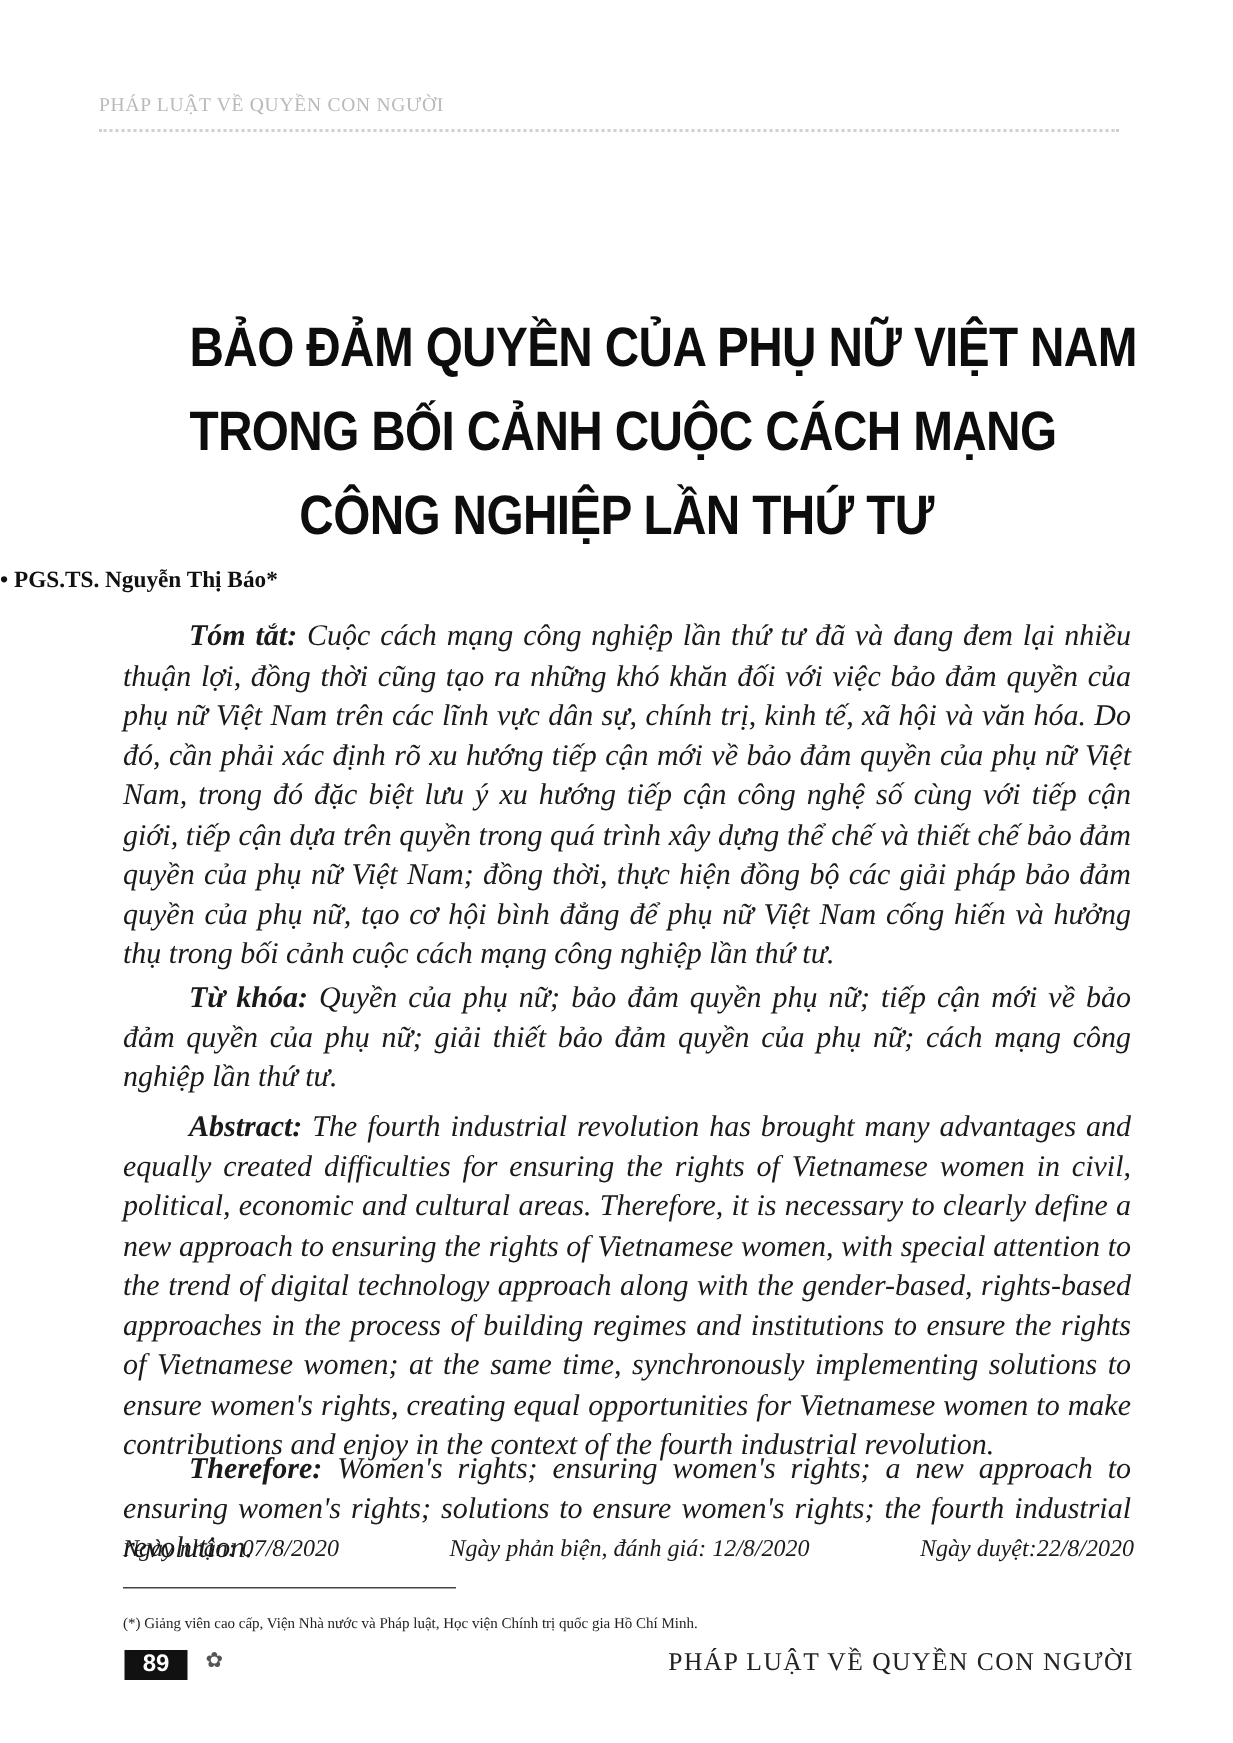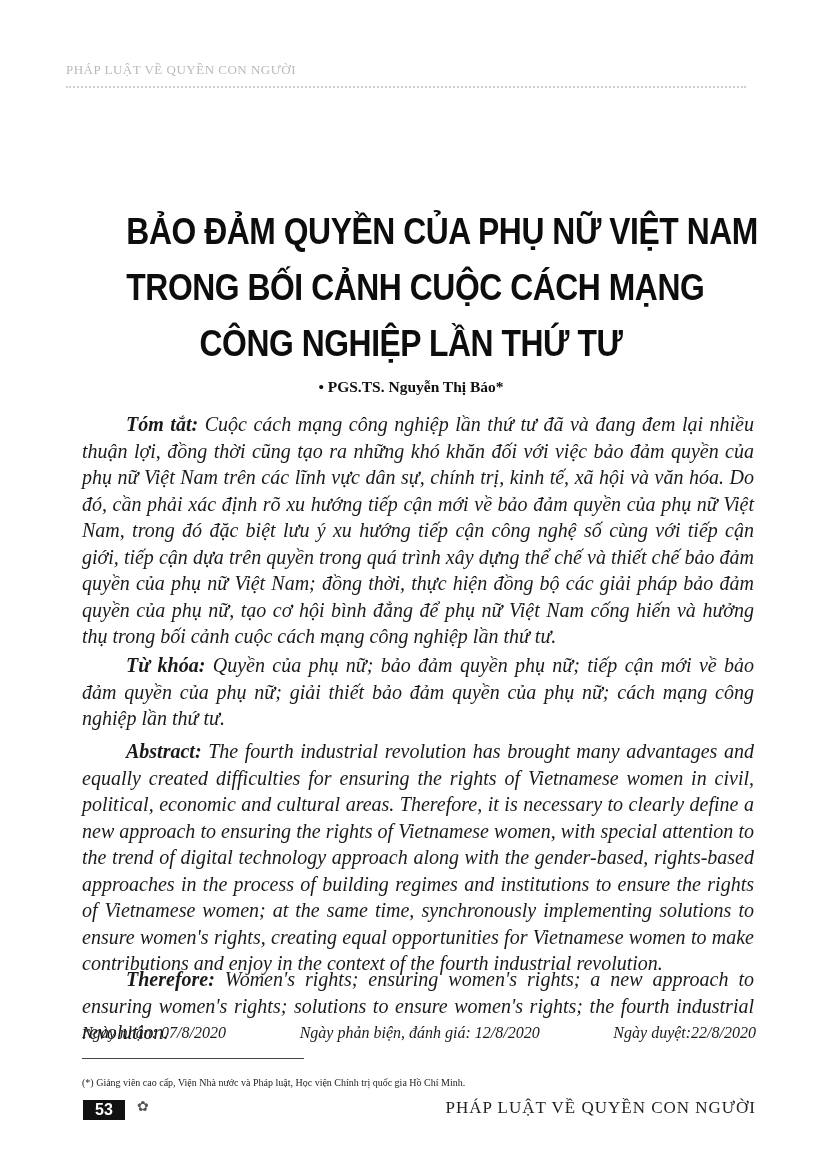--- a/index.html
+++ b/index.html
@@ -22,21 +22,21 @@
       text-align: center;
       font-family: "Liberation Sans", "DejaVu Sans", sans-serif;
       font-weight: bold; font-size: 37px; line-height: 56px;
       letter-spacing: -0.5px;
       transform: scaleX(0.86); transform-origin: center top;
       color: #0d0d0d;
     }
     .title div { white-space: nowrap; }
     .author {
       position: absolute; left: 0; width: 822px; top: 378px;
-      text-align: center; font-weight: bold; font-size: 15.5px;
+      text-align: left; font-weight: bold; font-size: 15.5px;
     }
     .block {
       position: absolute; left: 82px; width: 672px;
       font-style: italic; font-size: 20px; line-height: 26.5px;
       text-align: justify; color: #1a1a1a;
     }
     .block .lead { font-weight: bold; font-style: italic; }
     .indent { text-indent: 44px; }
     .summary { top: 411px; }
     .vn-keywords { top: 652px; }
@@ -93,15 +93,15 @@
 
 <div class="dates">
   <span>Ngày nhận: 07/8/2020</span>
   <span>Ngày phản biện, đánh giá: 12/8/2020</span>
   <span>Ngày duyệt:22/8/2020</span>
 </div>
 
 <div class="foot-rule"></div>
 <div class="footnote">(*) Giảng viên cao cấp, Viện Nhà nước và Pháp luật, Học viện Chính trị quốc gia Hồ Chí Minh.</div>
 
-<div class="page-badge">53</div>
+<div class="page-badge">89</div>
 <div class="ornament">✿</div>
 <div class="running-footer">PHÁP LUẬT VỀ QUYỀN CON NGƯỜI</div>
 
 </body></html>

